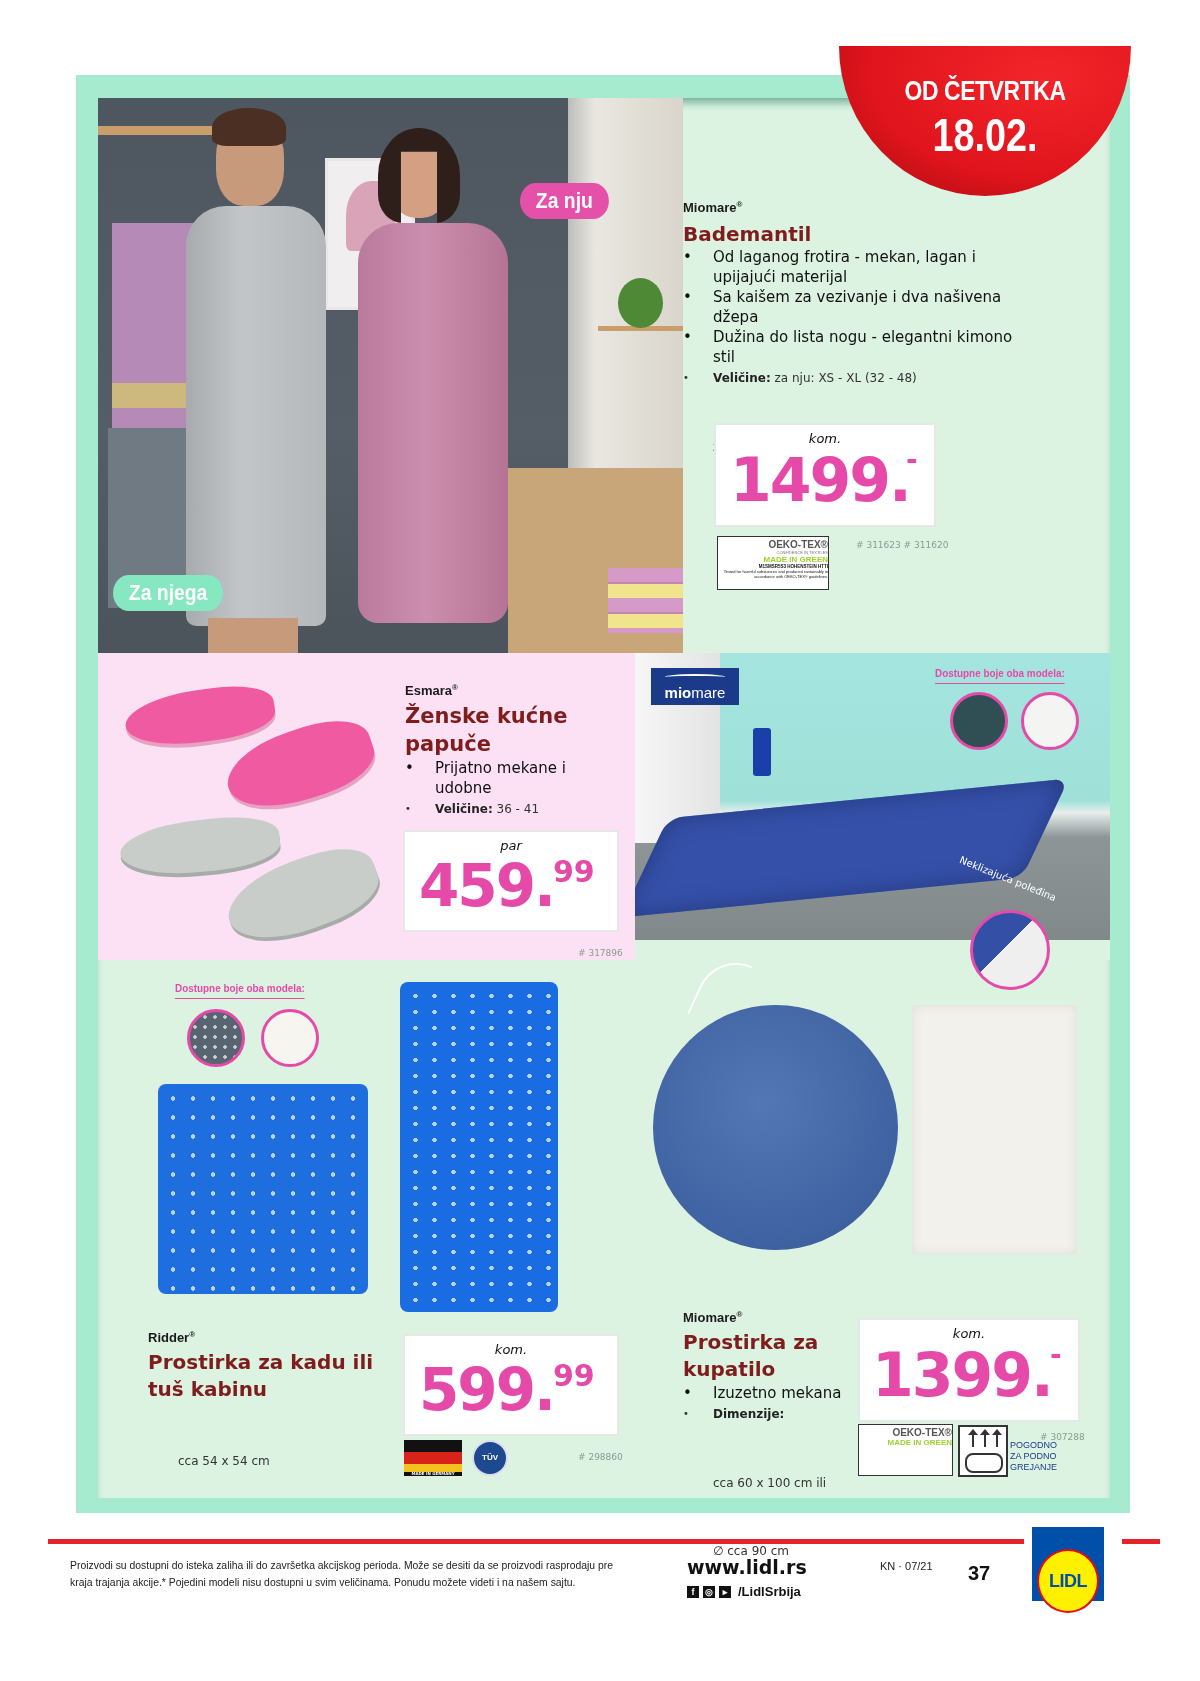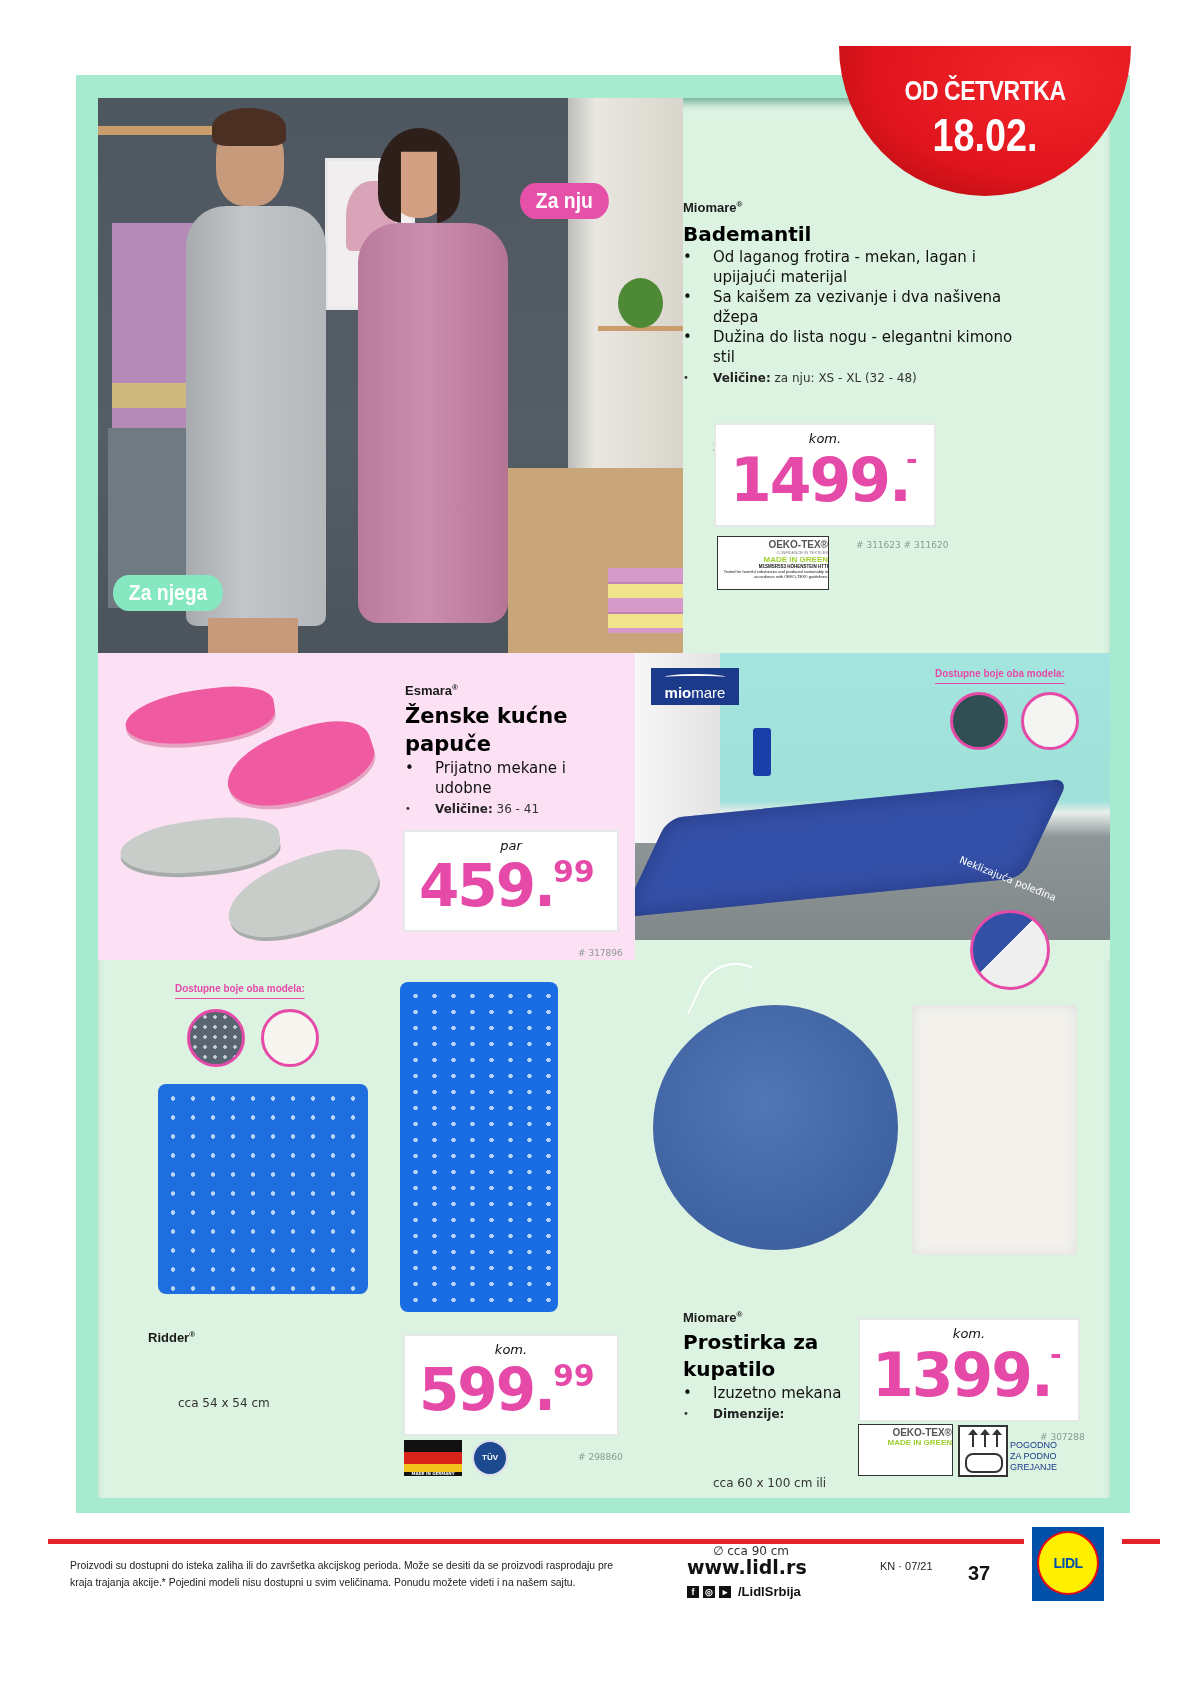--- a/index.html
+++ b/index.html
@@ -37,21 +37,21 @@
   .hero .towels-stack { position: absolute; left: 510px; top: 470px; width: 75px; height: 65px; background: repeating-linear-gradient(180deg, #d69ac8 0 14px, #c384b5 14px 16px, #f0e58c 16px 30px); }
 
   .pill { position: absolute; height: 36px; padding: 0 18px; border-radius: 18px; color: #fff; font-family: "Liberation Sans", sans-serif; font-weight: bold; font-size: 22px; line-height: 36px; transform: scaleX(0.88); transform-origin: left center; z-index: 3; }
   .pill.pink { left: 520px; top: 183px; background: #e551a8; }
   .pill.mint { left: 113px; top: 575px; background: #86e8c0; }
 
   
   .txt { position: absolute; z-index: 2; }
   .brand { font-family: "Liberation Sans", sans-serif; font-weight: bold; font-size: 13px; color: #1a1a1a; }
   .brand sup { font-size: 8px; }
-  .ptitle { font-family: "DejaVu Sans", sans-serif; font-weight: bold; font-size: 20px; color: #000000; line-height: 26px; }
+  .ptitle { font-family: "DejaVu Sans", sans-serif; font-weight: bold; font-size: 20px; color: #7f1d1d; line-height: 26px; }
   ul.bul { list-style: none; }
   ul.bul li { position: relative; padding-left: 30px; font-family: "DejaVu Sans", sans-serif; font-size: 15px; line-height: 20px; color: #111; }
   ul.bul li::before { content: "•"; position: absolute; left: 0; top: 0; font-size: 15px; }
   ul.bul li.small { font-size: 12px; line-height: 22px; color: #333; }
   ul.bul li.small::before { font-size: 10px; }
   ul.bul li.small b { color: #222; }
   .cont { padding-left: 30px; font-size: 12px; line-height: 20px; color: #333; font-family: "DejaVu Sans", sans-serif; margin-top: 48px; }
 
   .pricebox { position: absolute; background: #fff; box-shadow: 0 0 0 2px #e4e8e6; z-index: 2; }
   .pricebox .unit { position: absolute; left: 0; right: 0; text-align: center; font-style: italic; font-size: 13px; color: #111; top: 6px; font-family: "DejaVu Sans", sans-serif; }
@@ -106,21 +106,21 @@
   
   .redline { position: absolute; top: 1539px; height: 5px; background: #e4232b; }
   .footer-note { position: absolute; left: 70px; top: 1557px; width: 600px; font-family: "Liberation Sans", sans-serif; font-size: 11.3px; line-height: 17px; color: #222; transform: scaleX(0.92); transform-origin: left top; }
   .site { position: absolute; left: 687px; top: 1556px; font-family: "DejaVu Sans", sans-serif; font-weight: bold; font-size: 19px; color: #111; }
   .social { position: absolute; left: 687px; top: 1584px; display: flex; align-items: center; gap: 4px; }
   .social .ic { width: 12px; height: 12px; background: #111; color: #fff; font-size: 9px; line-height: 12px; text-align: center; font-family: "Liberation Sans", sans-serif; font-weight: bold; }
   .social .handle { font-family: "Liberation Sans", sans-serif; font-weight: bold; font-size: 13px; color: #111; margin-left: 3px; }
   .issue { position: absolute; left: 880px; top: 1560px; font-family: "Liberation Sans", sans-serif; font-size: 11px; color: #222; }
   .pagenum { position: absolute; left: 968px; top: 1562px; font-family: "Liberation Sans", sans-serif; font-weight: bold; font-size: 20px; color: #111; }
   .lidl { position: absolute; left: 1032px; top: 1527px; width: 72px; height: 74px; background: #0050aa; z-index: 5; }
-  .lidl .circ { position: absolute; left: 5px; top: 4px; width: 62px; height: 64px; border-radius: 50%; background: #fff000; border: 2px solid #e60a14; text-align: center; line-height: 60px; color: #0050aa; font-family: "Liberation Sans", sans-serif; font-weight: bold; font-size: 14px; letter-spacing: -0.5px; }
+  .lidl .circ { position: absolute; left: 5px; top: 22px; width: 62px; height: 64px; border-radius: 50%; background: #fff000; border: 2px solid #e60a14; text-align: center; line-height: 60px; color: #0050aa; font-family: "Liberation Sans", sans-serif; font-weight: bold; font-size: 18px; letter-spacing: -0.5px; }
 </style>
 </head>
 <body>
 
 <div class="frame"></div>
 <div class="panel"></div>
 
 <div class="banner">
   <div class="line1">OD ČETVRTKA</div>
   <div class="line2">18.02.</div>
@@ -214,20 +214,21 @@
 <div class="nonslip-circle"></div>
 
 <div class="avail-label" style="left:175px; top:982px;">Dostupne boje oba modela:</div>
 <div class="swatch" style="left:187px; top:1009px; background:radial-gradient(circle,#c7d0d8 1.5px,transparent 2px) 0 0/10px 10px,#586470;"></div>
 <div class="swatch" style="left:261px; top:1009px; background:#f7f5ef;"></div>
 <div class="shower-mat-sq"></div>
 <div class="shower-mat-long"></div>
 
 <div class="txt" style="left:148px; top:1330px; width:240px;">
   <div class="brand"><span>Ridder</span><sup>®</sup></div>
+  <div class="ptitle" style="margin-top:4px; font-size:20px; line-height:27px;">Prostirka za kadu ili tuš kabinu</div>
   <div class="cont">cca 54 x 54 cm</div>
 </div>
 <div class="pricebox" style="left:405px; top:1336px; width:212px; height:98px;">
   <div class="unit">kom.</div>
   <div class="big" style="left:14px; top:20px; font-size:58px;">599.</div>
   <div class="cents" style="left:148px; top:22px; font-size:30px;">99</div>
 </div>
 <div class="flag">
     <span>MADE IN GERMANY</span>
   </div>

